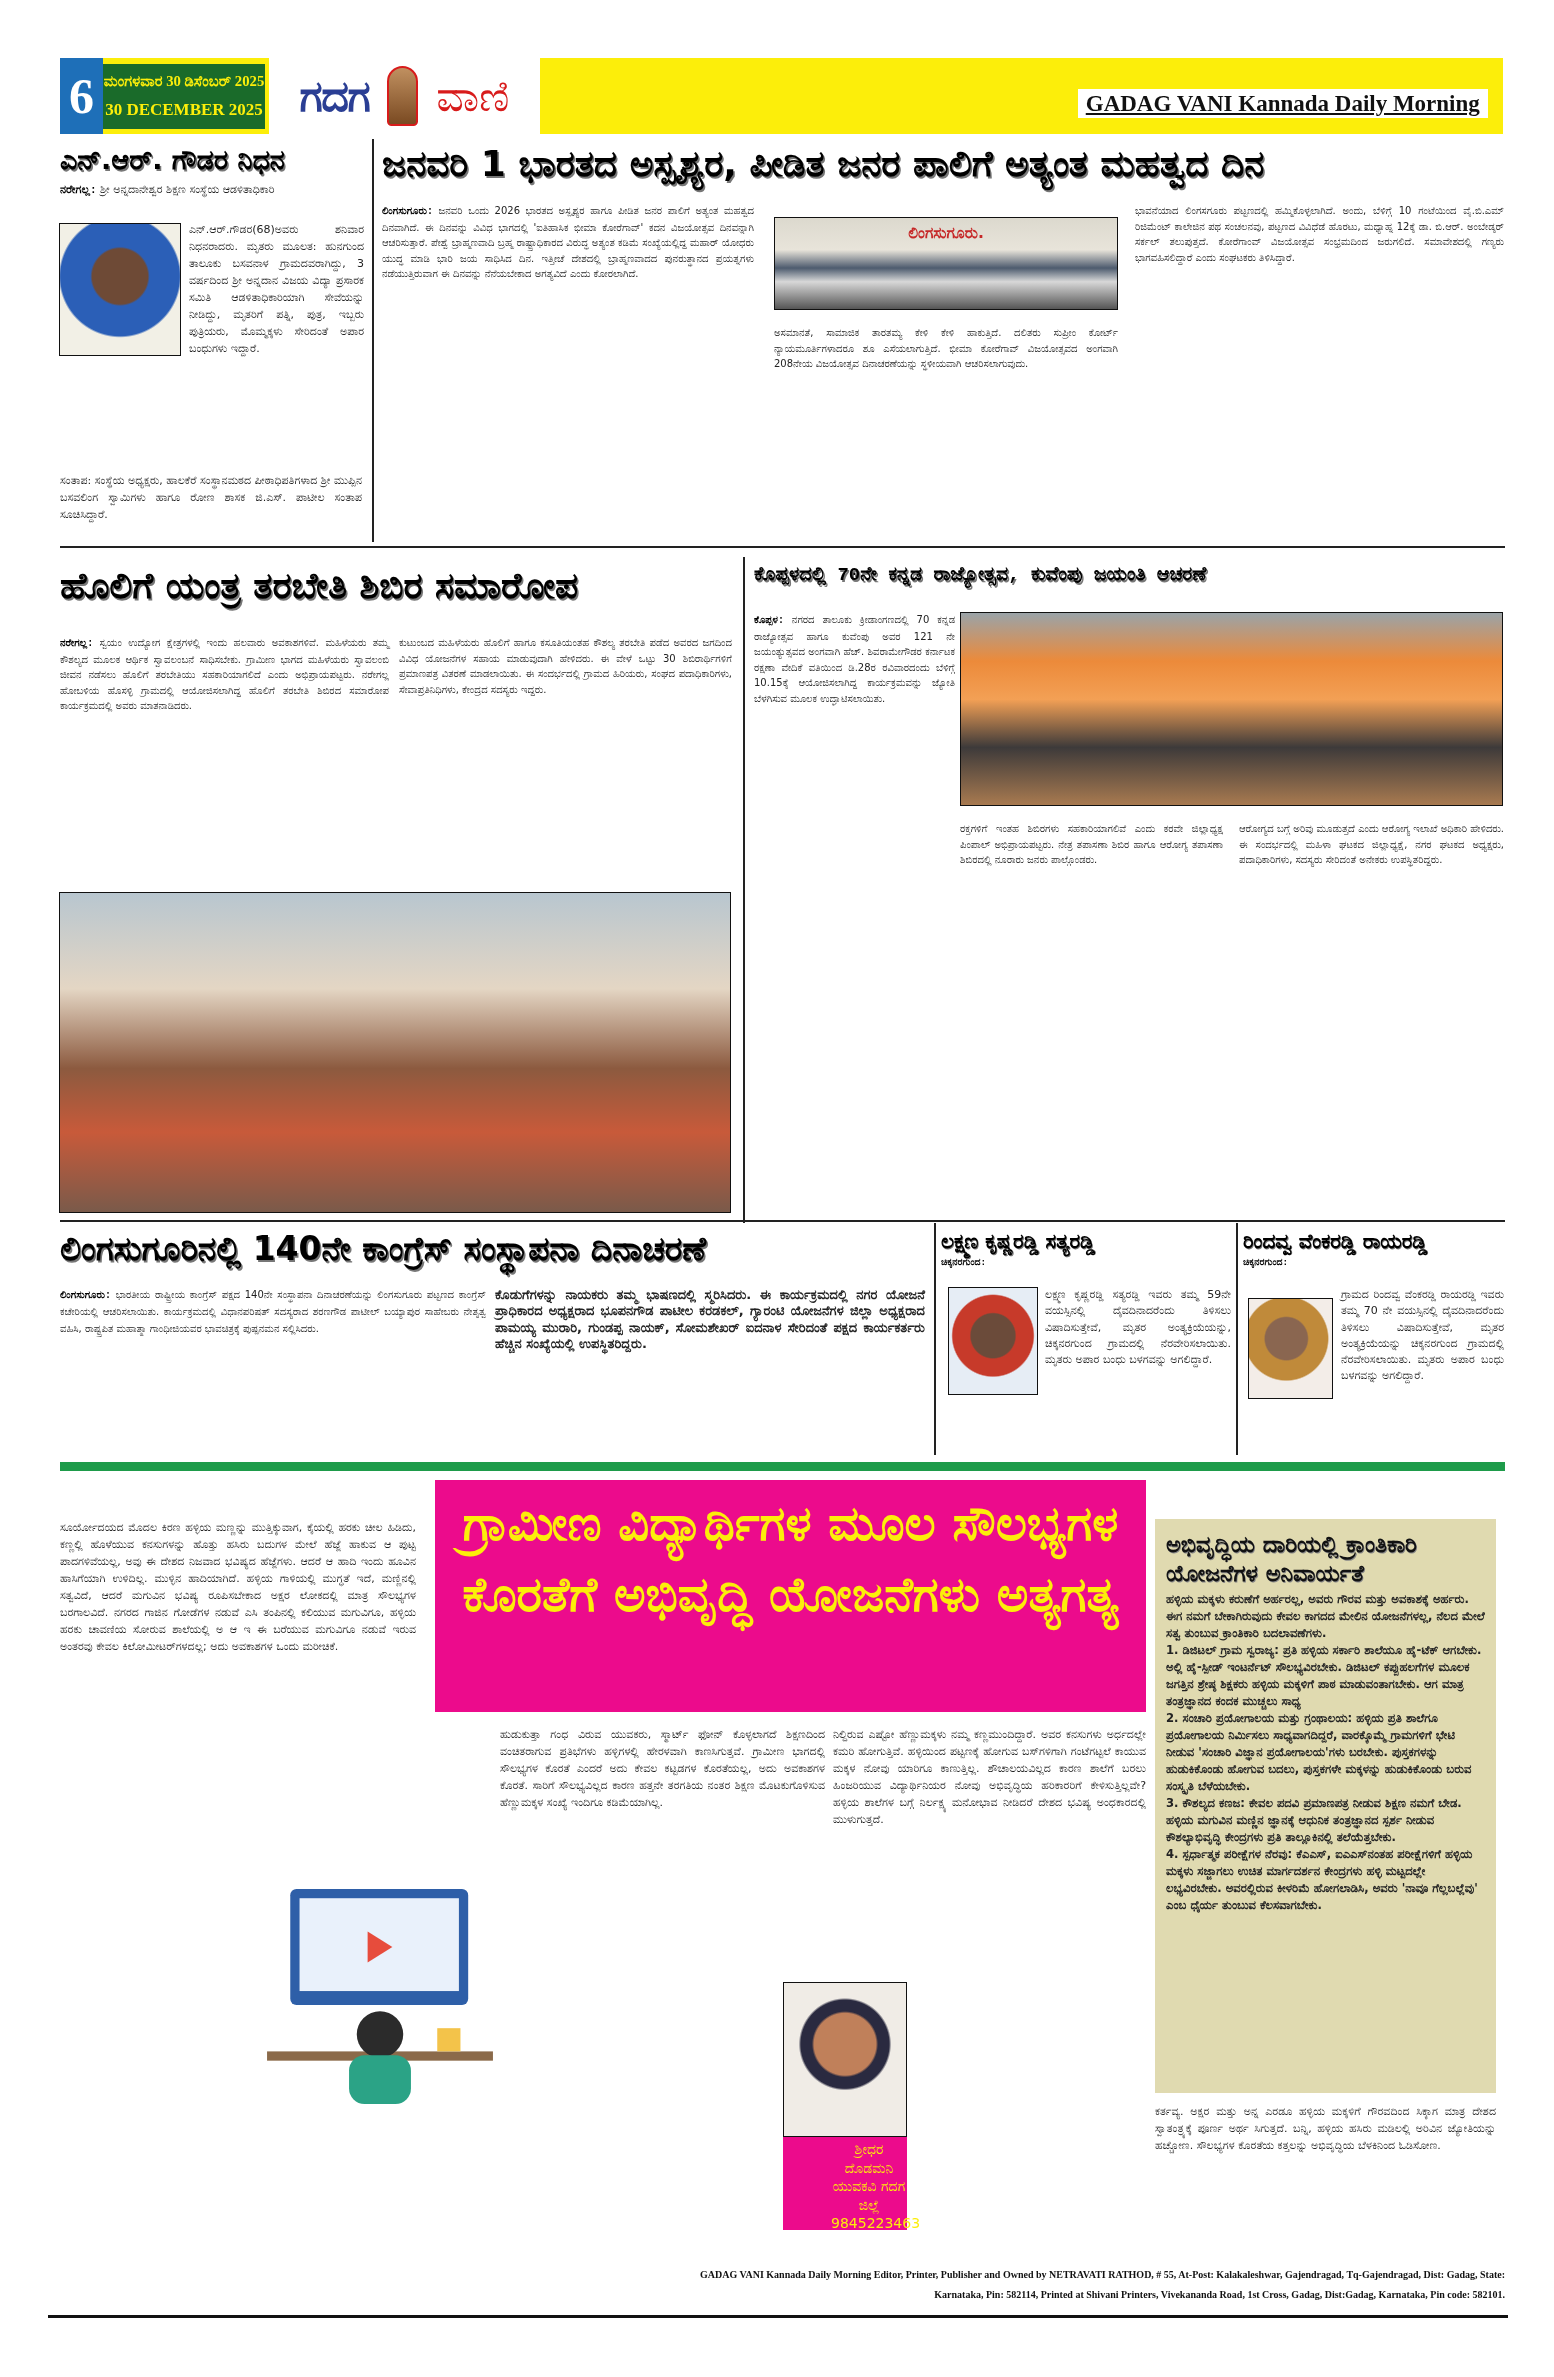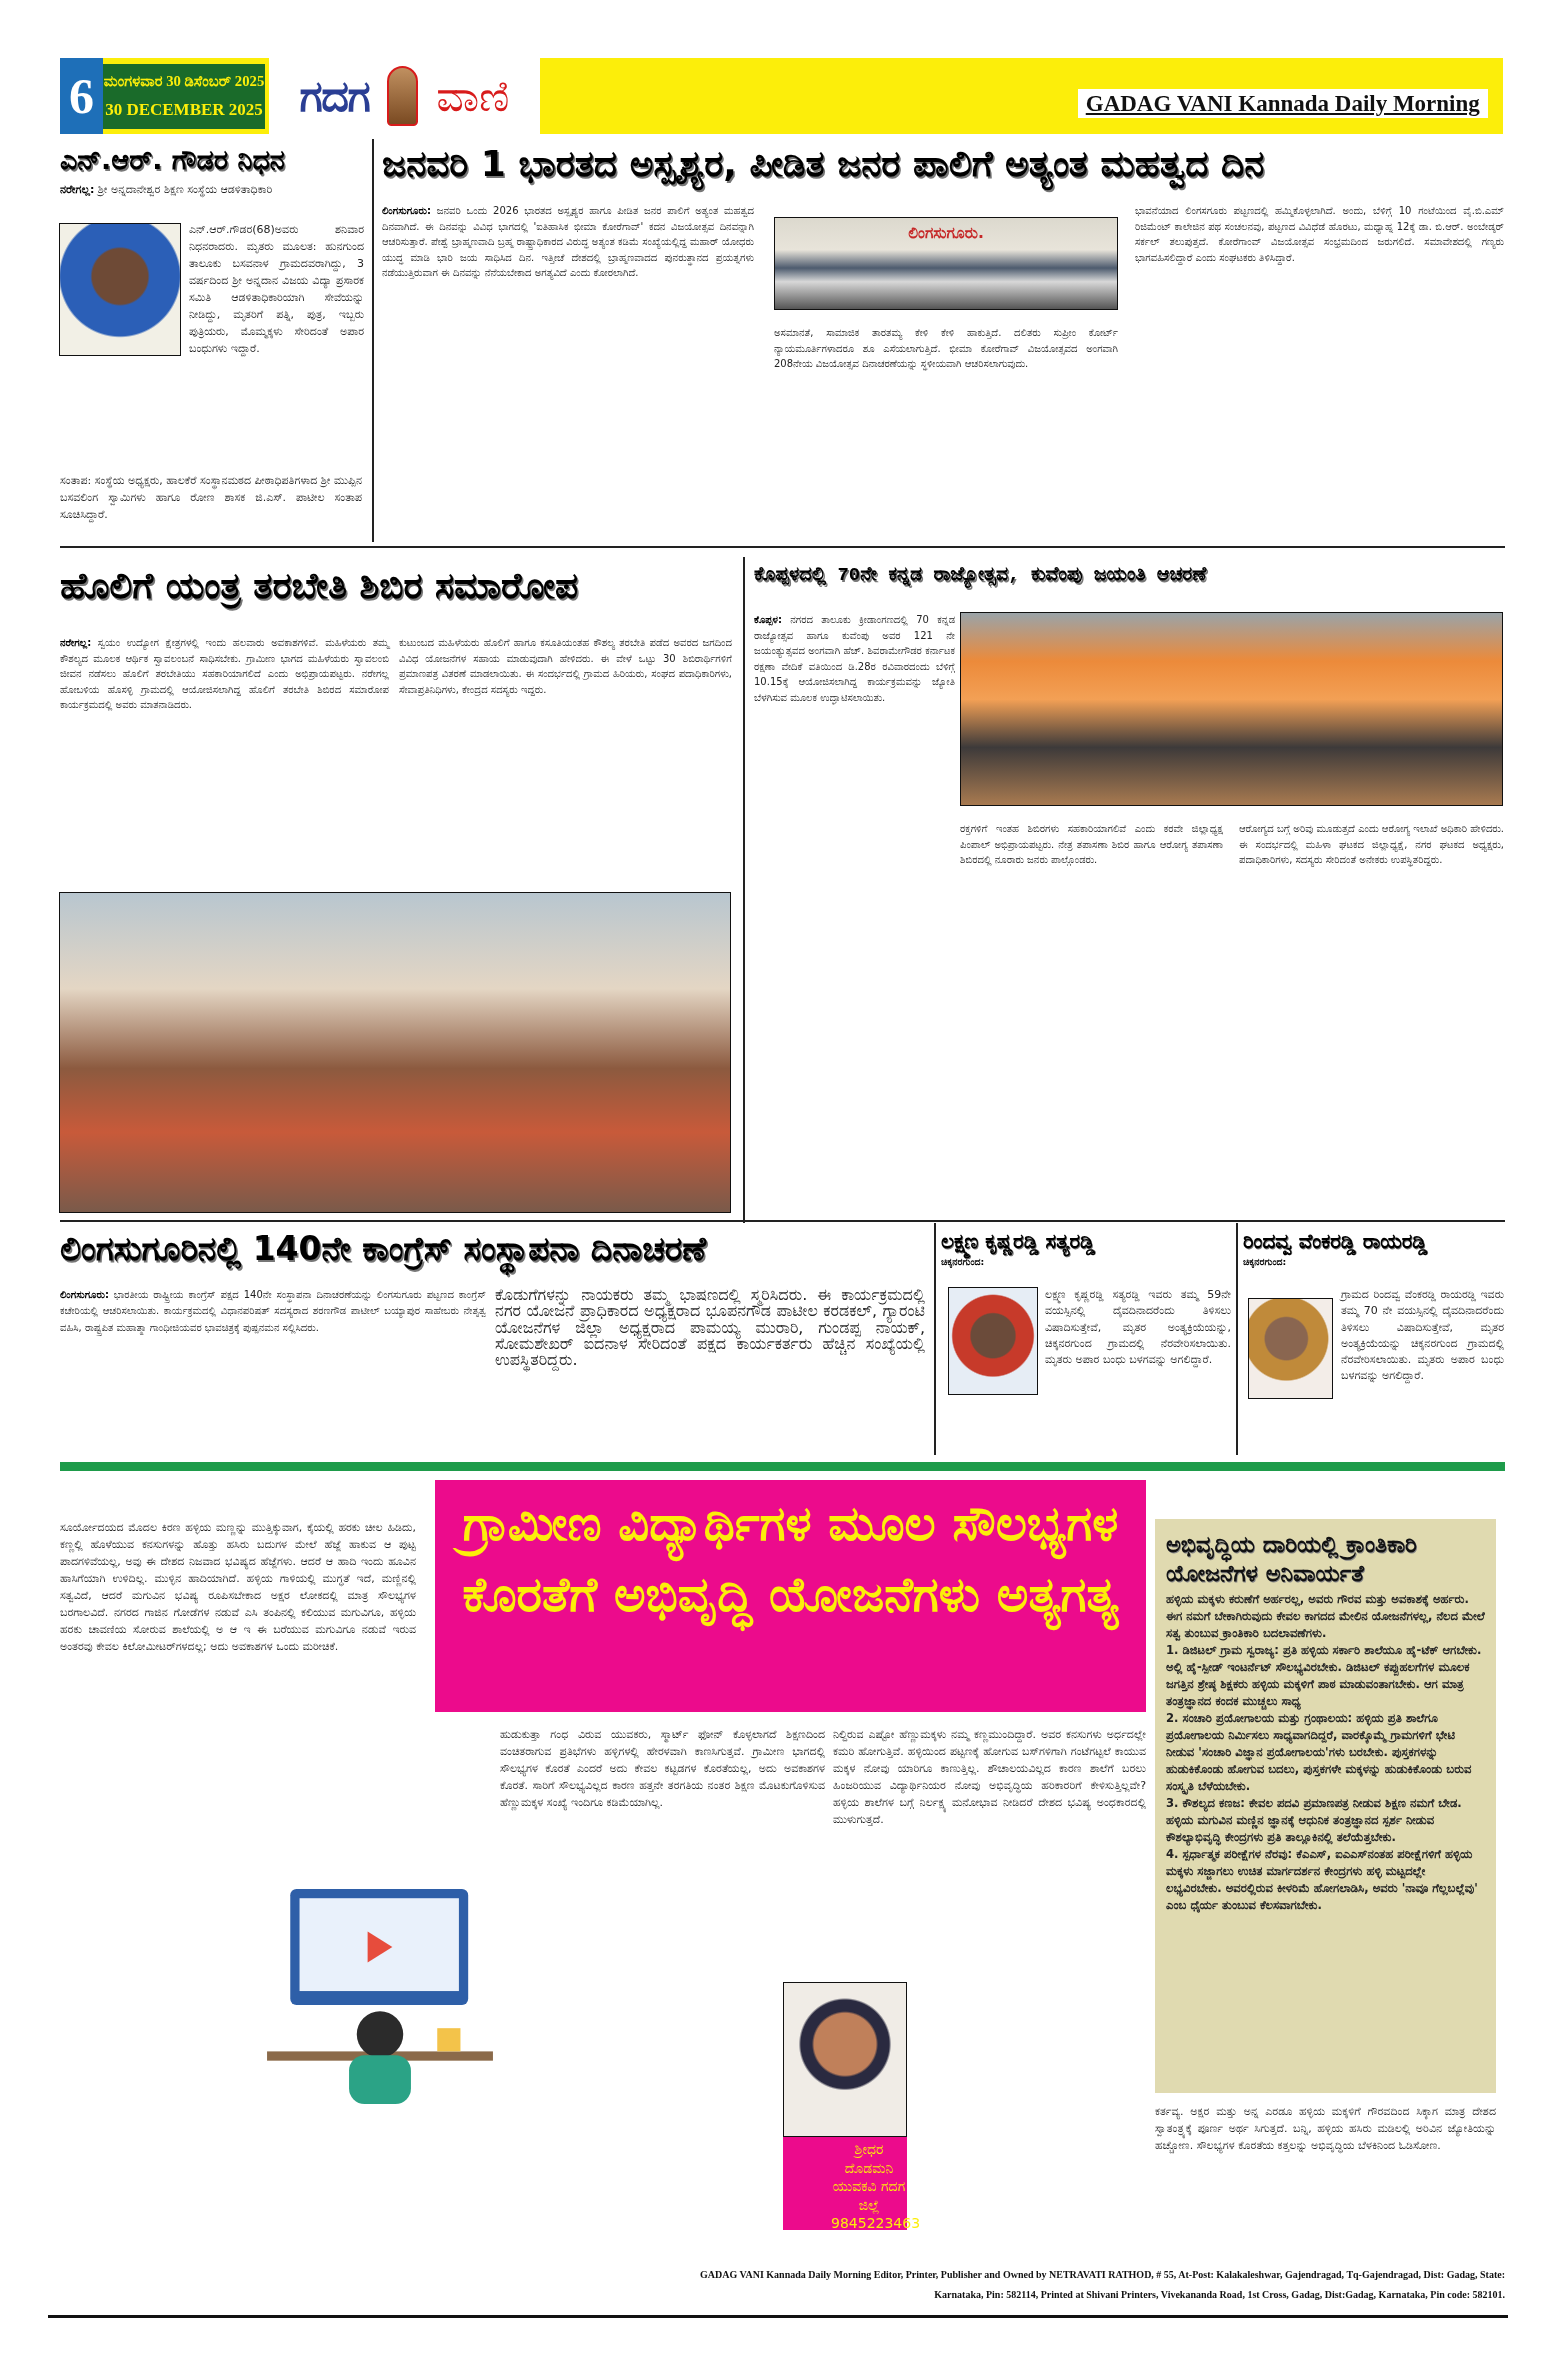--- a/index.html
+++ b/index.html
@@ -16,21 +16,21 @@
   .logo { position: absolute; left: 209px; top: 0; width: 271px; height: 76px; background: #fff; display: flex; align-items: center; justify-content: center; gap: 18px; }
   .logo .l1 { color: #2a3e94; font-size: 43px; font-weight: bold; letter-spacing: -1.5px; }
   .logo .l2 { color: #d81b1b; font-size: 43px; font-weight: normal; }
   .logo .fig { width: 31px; height: 60px; border-radius: 15.5px 15.5px 4.6px 4.6px; background: linear-gradient(#c09060,#7a4a22); border: 2.3px solid #d81b1b; }
   .paper-title { position: absolute; right: 15.5px; top: 31px; background: #fff; padding: 1.5px 7.7px;
                  font-family: "Liberation Serif", serif; font-weight: bold; font-size: 23px; color: #111; text-decoration: underline; }
 
   .block { position: absolute; }
   .hl { font-weight: bold; color: #000; line-height: 1.2; text-shadow: 1.5px 1.5px 0 #777; }
   .body { font-size: 11.6px; line-height: 17px; text-align: justify; color: #222; }
-  .body b { color: #000; }
+  .body b { color: #000; font-family: Liberation Mono, monospace; }
   .rule-v { position: absolute; width: 1.5px; background: #222; }
   .rule-h { position: absolute; height: 1.5px; background: #222; }
   .photo { position: absolute; border: 1.5px solid #111; overflow: hidden; }
   .ph-people { background: linear-gradient(180deg,#dcd9ce 0%,#e8e4da 35%,#4d5b6e 55%,#d8d8d8 70%,#555 100%); }
   .ph-women { background: linear-gradient(180deg,#b8c6cf 0%,#e4d6c4 30%,#8c5a3f 55%,#c85a3a 75%,#7a5a4a 100%); }
   .ph-stage { background: linear-gradient(180deg,#9aa3a8 0%,#ec8a3a 25%,#f3a055 45%,#3d3a3a 70%,#a87a50 100%); }
   .ph-man1 { background: radial-gradient(circle at 50% 40%,#6e4a36 0 28%,#2b5fb7 30% 60%,#f2f0e6 62%); }
   .ph-man2 { background: radial-gradient(circle at 50% 45%,#6b4b3a 0 30%,#c73a2a 32% 55%,#e6edf5 57%); }
   .ph-woman { background: radial-gradient(circle at 45% 40%,#8a6650 0 28%,#c08a3a 30% 55%,#f3ede8 57%); }
   .ph-poet { background: radial-gradient(circle at 50% 40%,#c0805a 0 28%,#2a2a40 30% 40%,#f0ece6 42%); }
@@ -116,21 +116,21 @@
 <div class="block body" style="left:960px; top:821px; width:263px; font-size:10px; line-height:15.5px;">ರಕ್ತಗಳಿಗೆ ಇಂತಹ ಶಿಬಿರಗಳು ಸಹಕಾರಿಯಾಗಲಿವೆ ಎಂದು ಕರವೇ ಜಿಲ್ಲಾಧ್ಯಕ್ಷ ಪಿಂಪಾಲ್ ಅಭಿಪ್ರಾಯಪಟ್ಟರು. ನೇತ್ರ ತಪಾಸಣಾ ಶಿಬಿರ ಹಾಗೂ ಆರೋಗ್ಯ ತಪಾಸಣಾ ಶಿಬಿರದಲ್ಲಿ ನೂರಾರು ಜನರು ಪಾಲ್ಗೊಂಡರು.</div>
 <div class="block body" style="left:1239px; top:821px; width:265px; font-size:10px; line-height:15.5px;">ಆರೋಗ್ಯದ ಬಗ್ಗೆ ಅರಿವು ಮೂಡುತ್ತದೆ ಎಂದು ಆರೋಗ್ಯ ಇಲಾಖೆ ಅಧಿಕಾರಿ ಹೇಳಿದರು. ಈ ಸಂದರ್ಭದಲ್ಲಿ ಮಹಿಳಾ ಘಟಕದ ಜಿಲ್ಲಾಧ್ಯಕ್ಷೆ, ನಗರ ಘಟಕದ ಅಧ್ಯಕ್ಷರು, ಪದಾಧಿಕಾರಿಗಳು, ಸದಸ್ಯರು ಸೇರಿದಂತೆ ಅನೇಕರು ಉಪಸ್ಥಿತರಿದ್ದರು.</div>
 
 <div class="block" style="left:60px; top:1229px; width:867px;">
   <div class="hl" style="font-size:33px; white-space:nowrap;">ಲಿಂಗಸುಗೂರಿನಲ್ಲಿ 140ನೇ ಕಾಂಗ್ರೆಸ್ ಸಂಸ್ಥಾಪನಾ ದಿನಾಚರಣೆ</div>
 </div>
 <div class="block body" style="left:60px; top:1287px; width:426px; font-size:10px; line-height:16.3px;">
   <b>ಲಿಂಗಸುಗೂರು:</b>
   <span>ಭಾರತೀಯ ರಾಷ್ಟ್ರೀಯ ಕಾಂಗ್ರೆಸ್ ಪಕ್ಷದ 140ನೇ ಸಂಸ್ಥಾಪನಾ ದಿನಾಚರಣೆಯನ್ನು ಲಿಂಗಸುಗೂರು ಪಟ್ಟಣದ ಕಾಂಗ್ರೆಸ್ ಕಚೇರಿಯಲ್ಲಿ ಆಚರಿಸಲಾಯಿತು. ಕಾರ್ಯಕ್ರಮದಲ್ಲಿ ವಿಧಾನಪರಿಷತ್ ಸದಸ್ಯರಾದ ಶರಣಗೌಡ ಪಾಟೀಲ್ ಬಯ್ಯಾಪುರ ಸಾಹೇಬರು ನೇತೃತ್ವ ವಹಿಸಿ, ರಾಷ್ಟ್ರಪಿತ ಮಹಾತ್ಮಾ ಗಾಂಧೀಜಿಯವರ ಭಾವಚಿತ್ರಕ್ಕೆ ಪುಷ್ಪನಮನ ಸಲ್ಲಿಸಿದರು.</span>
 </div>
-<div class="block body" style="left:495px; top:1287px; width:430px; font-size:16px; line-height:16.3px;">ಕೊಡುಗೆಗಳನ್ನು ನಾಯಕರು ತಮ್ಮ ಭಾಷಣದಲ್ಲಿ ಸ್ಮರಿಸಿದರು. ಈ ಕಾರ್ಯಕ್ರಮದಲ್ಲಿ ನಗರ ಯೋಜನೆ ಪ್ರಾಧಿಕಾರದ ಅಧ್ಯಕ್ಷರಾದ ಭೂಪನಗೌಡ ಪಾಟೀಲ ಕರಡಕಲ್, ಗ್ಯಾರಂಟಿ ಯೋಜನೆಗಳ ಜಿಲ್ಲಾ ಅಧ್ಯಕ್ಷರಾದ ಪಾಮಯ್ಯ ಮುರಾರಿ, ಗುಂಡಪ್ಪ ನಾಯಕ್, ಸೋಮಶೇಖರ್ ಐದನಾಳ ಸೇರಿದಂತೆ ಪಕ್ಷದ ಕಾರ್ಯಕರ್ತರು ಹೆಚ್ಚಿನ ಸಂಖ್ಯೆಯಲ್ಲಿ ಉಪಸ್ಥಿತರಿದ್ದರು.</div>
+<div class="block body" style="left:495px; top:1287px; width:430px; font-size:13px; line-height:16.3px;font-weight:bold;">ಕೊಡುಗೆಗಳನ್ನು ನಾಯಕರು ತಮ್ಮ ಭಾಷಣದಲ್ಲಿ ಸ್ಮರಿಸಿದರು. ಈ ಕಾರ್ಯಕ್ರಮದಲ್ಲಿ ನಗರ ಯೋಜನೆ ಪ್ರಾಧಿಕಾರದ ಅಧ್ಯಕ್ಷರಾದ ಭೂಪನಗೌಡ ಪಾಟೀಲ ಕರಡಕಲ್, ಗ್ಯಾರಂಟಿ ಯೋಜನೆಗಳ ಜಿಲ್ಲಾ ಅಧ್ಯಕ್ಷರಾದ ಪಾಮಯ್ಯ ಮುರಾರಿ, ಗುಂಡಪ್ಪ ನಾಯಕ್, ಸೋಮಶೇಖರ್ ಐದನಾಳ ಸೇರಿದಂತೆ ಪಕ್ಷದ ಕಾರ್ಯಕರ್ತರು ಹೆಚ್ಚಿನ ಸಂಖ್ಯೆಯಲ್ಲಿ ಉಪಸ್ಥಿತರಿದ್ದರು.</div>
 
 <div class="block" style="left:941px; top:1229px; width:291px;">
   <div class="hl" style="font-size:20px; text-shadow:0.8px 0.8px 0 #777;">ಲಕ್ಷ್ಮಣ ಕೃಷ್ಣರಡ್ಡಿ ಸತ್ಯರಡ್ಡಿ</div>
   <div class="body" style="font-size:9.3px;"><b>ಚಿಕ್ಕನರಗುಂದ:</b></div>
 </div>
 <div class="photo ph-man2" style="left:948px; top:1287px; width:90px; height:108px;"></div>
 <div class="block body" style="left:1045px; top:1287px; width:186px; font-size:11px; line-height:16.3px;">ಲಕ್ಷ್ಮಣ ಕೃಷ್ಣರಡ್ಡಿ ಸತ್ಯರಡ್ಡಿ ಇವರು ತಮ್ಮ 59ನೇ ವಯಸ್ಸಿನಲ್ಲಿ ದೈವದಿನಾದರೆಂದು ತಿಳಿಸಲು ವಿಷಾದಿಸುತ್ತೇವೆ, ಮೃತರ ಅಂತ್ಯಕ್ರಿಯೆಯನ್ನು, ಚಿಕ್ಕನರಗುಂದ ಗ್ರಾಮದಲ್ಲಿ ನೆರವೇರಿಸಲಾಯಿತು. ಮೃತರು ಅಪಾರ ಬಂಧು ಬಳಗವನ್ನು ಅಗಲಿದ್ದಾರೆ.</div>
 
 <div class="block" style="left:1243px; top:1229px; width:262px;">
   <div class="hl" style="font-size:20px; text-shadow:0.8px 0.8px 0 #777;">ರಿಂದವ್ವ ವೆಂಕರಡ್ಡಿ ರಾಯರಡ್ಡಿ</div>

